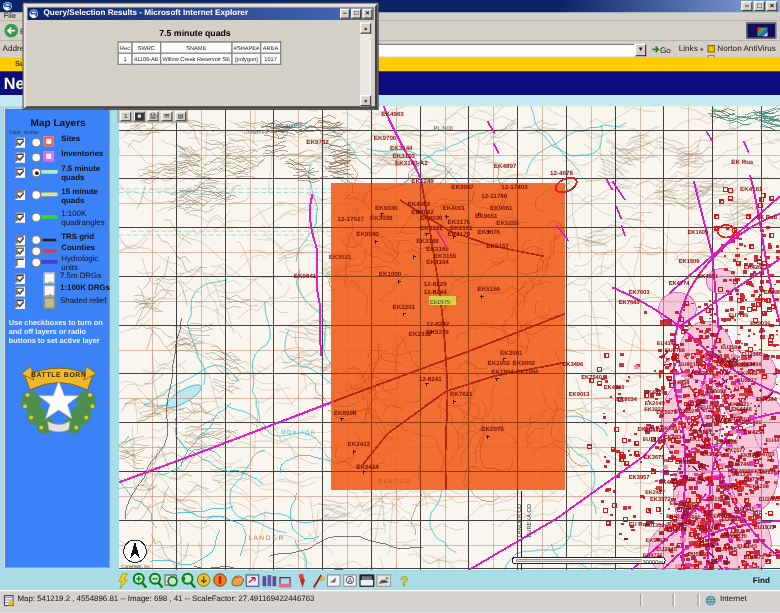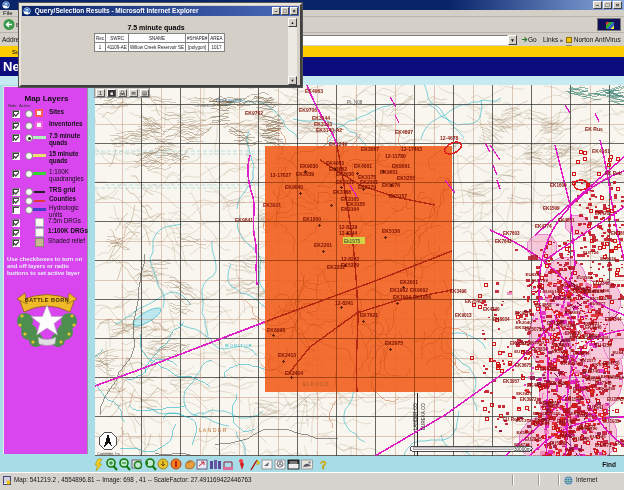--- a/index.html
+++ b/index.html
@@ -10,21 +10,21 @@
 #menubar span{margin-left:3px}
 #toolbar{position:absolute;left:0;top:17px;width:624px;height:16px;background:#d4d0c8;border-bottom:1px solid #b8b4ac}
 #throbber{position:absolute;right:3px;top:1px;width:24px;height:13px;background:#10105a;border:1px solid #777}
 #throbber div{position:absolute;left:8px;top:3px;width:8px;height:7px;background:linear-gradient(135deg,#e33 25%,#3a3 25%,#3a3 50%,#36c 50%,#36c 75%,#ee3 75%)}
 #addrbar{position:absolute;left:0;top:33px;width:624px;height:13px;background:#d4d0c8;font-size:6.5px;color:#111}
 #addrinput{position:absolute;left:27px;top:1.5px;width:481px;height:10px;background:#fff;border:1px solid;border-color:#808080 #fff #fff #808080}
 #addrdrop{position:absolute;left:508px;top:1.5px;width:9px;height:10px;background:#d4d0c8;border:1px solid;border-color:#fff #404040 #404040 #fff;font-size:5px;text-align:center;line-height:9px}
 #yellowbar{position:absolute;left:0;top:46px;width:624px;height:11px;background:#ffcc00;font-size:6px;color:#222}
 #navyband{position:absolute;left:0;top:57px;width:624px;height:19px;background:#0c0c7e;color:#fff;font-weight:bold;font-size:13px;line-height:19px}
 #cyanstrip{position:absolute;left:0;top:76px;width:624px;height:9px;background:#c6eaf2}
-#panel{position:absolute;left:3px;top:86px;width:85px;height:368px;background:#d946ef;border-top:1px solid #e8e8e8;border-left:1px solid #e8e8e8;border-right:1px solid #999}
+#panel{position:absolute;left:3px;top:86px;width:85px;height:368px;background:#3b82f6;border-top:1px solid #e8e8e8;border-left:1px solid #e8e8e8;border-right:1px solid #999}
 .cb{position:absolute;width:8px;height:8px;background:#fff;border:1px solid;border-color:#808080 #fff #fff #808080;box-shadow:inset 1px 1px 0 #404040}
 .cb svg{position:absolute;left:0;top:0}
 .rb{position:absolute;width:8px;height:8px;background:#fff;border:1px solid #808080;border-radius:50%}
 .rbdot{position:absolute;left:2px;top:2px;width:3px;height:3px;background:#222;border-radius:50%}
 #map{position:absolute;left:95px;top:85px}
 #maptoolstrip{position:absolute;left:94px;top:87px;width:56px;height:11px;background:#d4d0c8;border:1px solid #999}
 .mtb{position:absolute;top:1px;width:9px;height:8px;background:#d4d0c8;border:1px solid;border-color:#fff #555 #555 #fff;font-size:5px;line-height:7px;text-align:center;color:#111}
 #btool{position:absolute;left:92px;top:458px}
 #findlbl{position:absolute;right:8px;top:461px;font-size:6.5px;font-weight:bold;color:#111}
 #statusbar{position:absolute;left:0;top:472px;width:624px;height:18px;background:#d6d3ce;border-top:1px solid #fff;font-size:6.3px;color:#111}

